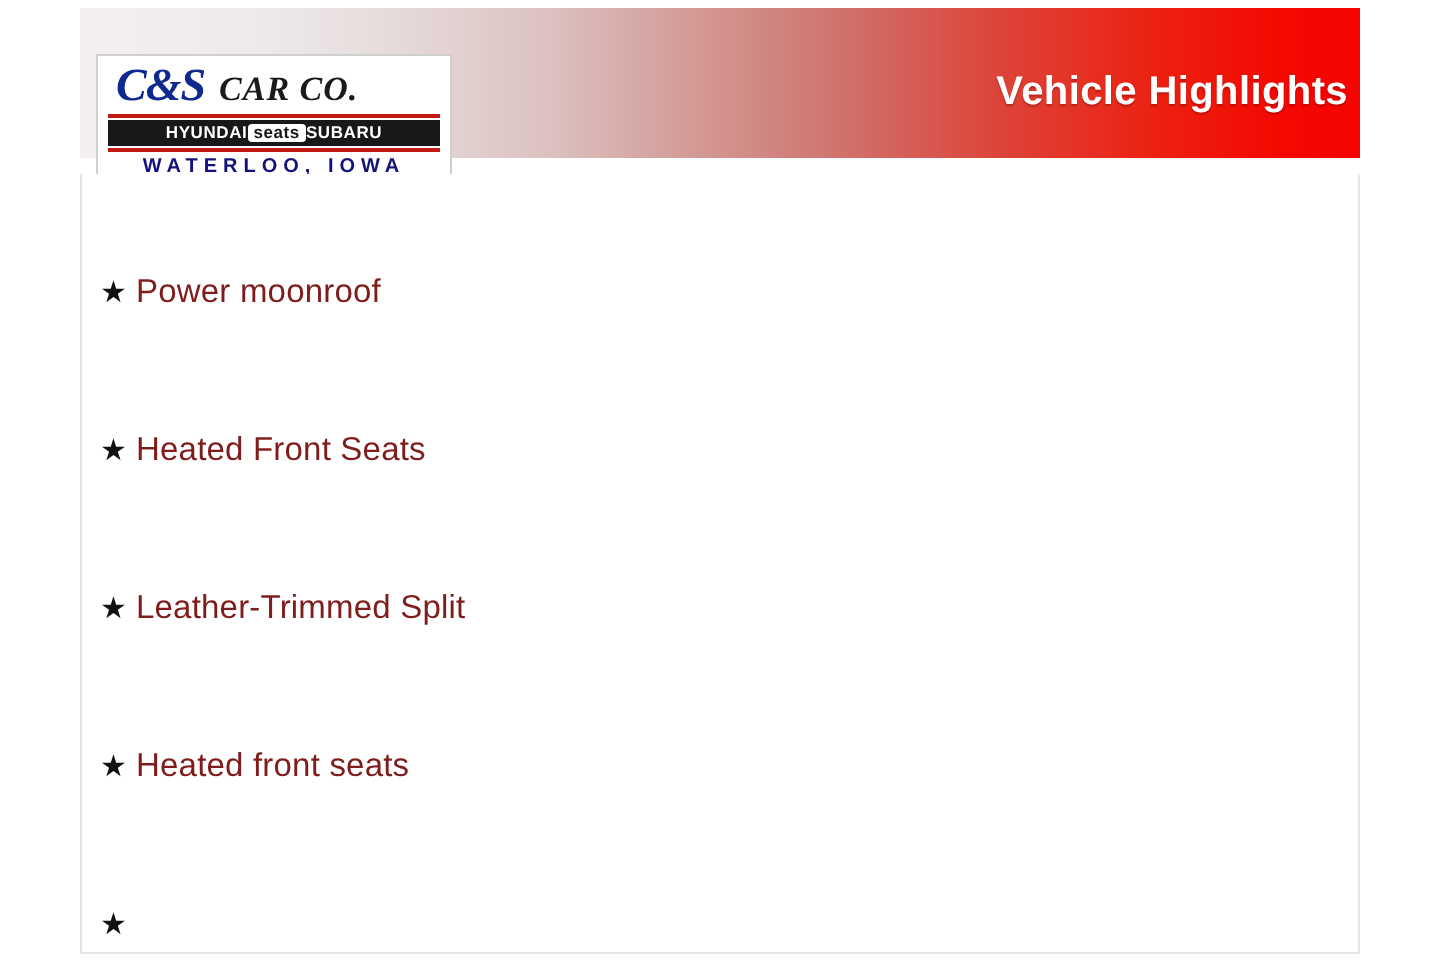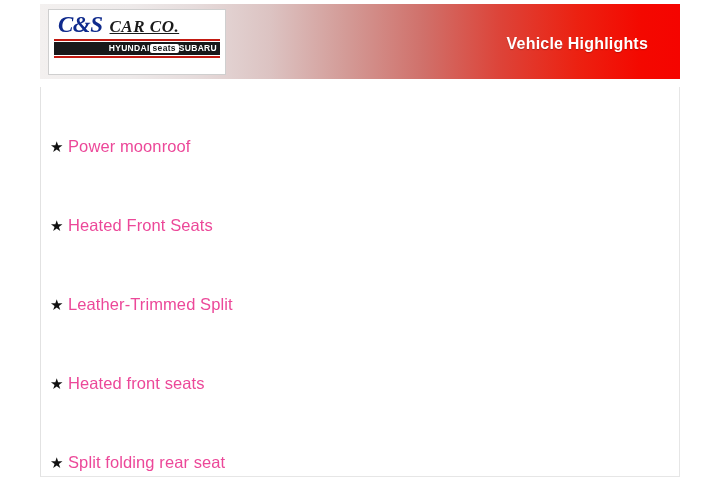--- a/index.html
+++ b/index.html
@@ -35,34 +35,34 @@
         #d39a96 48%,
         #d0706a 60%,
         #dd4338 72%,
         #ec2111 84%,
         #f40800 94%,
         #f50400 100%);
     box-sizing: border-box;
   }
   .header-title {
     position: absolute;
-    right: 32px;
+    right: 6px;
     top: 31px;
     color: #ffffff;
-    font-size: 16px;
+    font-size: 20px;
     font-weight: bold;
     letter-spacing: 0.2px;
     text-shadow: 0 1px 1px rgba(90,0,0,0.35);
     white-space: nowrap;
   }
   
   .logo {
     position: absolute;
     left: 8px;
-    top: 5px;
+    top: 23px;
     width: 178px;
     height: 66px;
     background: #ffffff;
     border: 1px solid #cfcfcf;
     box-sizing: border-box;
     padding: 3px 5px 0 5px;
     overflow: hidden;
   }
   .logo-top {
     display: flex;
@@ -81,33 +81,32 @@
   }
   .logo-carco {
     font-family: "Liberation Serif", serif;
     font-weight: bold;
     font-style: italic;
     font-size: 17px;
     color: #1a1a1a;
     line-height: 1;
     margin-left: 7px;
     letter-spacing: 0.5px;
-    text-decoration: underline;
   }
   .logo-rule {
     height: 2px;
     background: #c21a12;
     margin: 1px 0 1px 0;
   }
   .logo-brands {
     background: #18181a;
     height: 13px;
     display: flex;
     align-items: center;
-    justify-content: flex-end;
+    justify-content: center;
     padding: 0 3px;
   }
   .logo-brands span {
     color: #ffffff;
     font-size: 8.5px;
     font-weight: bold;
     letter-spacing: 0.3px;
     line-height: 1;
     font-family: "Liberation Sans", sans-serif;
   }
@@ -157,21 +156,21 @@
   .bullet-star {
     width: 18px;
     font-size: 15px;
     color: #111111;
     line-height: 1;
     text-align: left;
     flex: 0 0 18px;
   }
   .feature-text {
     font-size: 16.5px;
-    color: #ec4899;
+    color: #7f1d1d;
     letter-spacing: 0.1px;
   }
 </style>
 </head>
 <body>
 
 <div class="page">
 
   <div class="header">
 
@@ -180,20 +179,21 @@
         <span class="logo-cs">C&amp;S</span>
         <span class="logo-carco">CAR CO.</span>
       </div>
       <div class="logo-rule"></div>
       <div class="logo-brands">
         <span>HYUNDAI</span>
         <span class="mazda-pill">seats</span>
         <span>SUBARU</span>
       </div>
       <div class="logo-rule2"></div>
+      <div class="logo-city">WATERLOO, IOWA</div>
     </div>
 
     <div class="header-title">Vehicle Highlights</div>
   </div>
 
   <div class="body-panel">
     <ul class="feature-list">
 
       <li class="feature-item">
         <span class="bullet-star">★</span>
@@ -210,19 +210,18 @@
         <span class="feature-text">Leather-Trimmed Split</span>
       </li>
 
       <li class="feature-item">
         <span class="bullet-star">★</span>
         <span class="feature-text">Heated front seats</span>
       </li>
 
       <li class="feature-item">
         <span class="bullet-star">★</span>
-        <span class="feature-text">Split folding rear seat</span>
       </li>
 
     </ul>
   </div>
 
 </div>
 
 </body></html>

